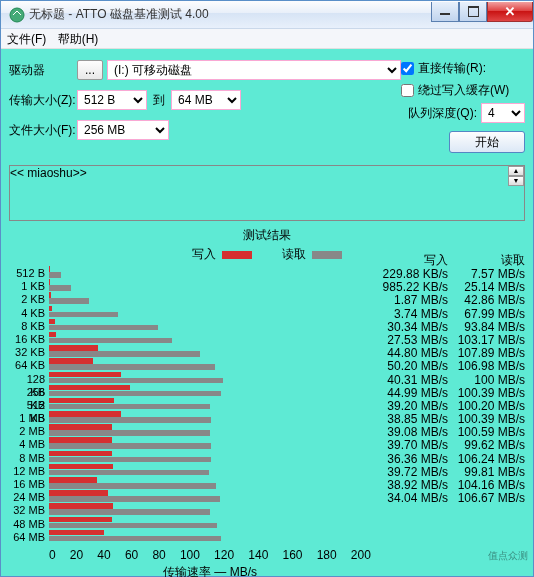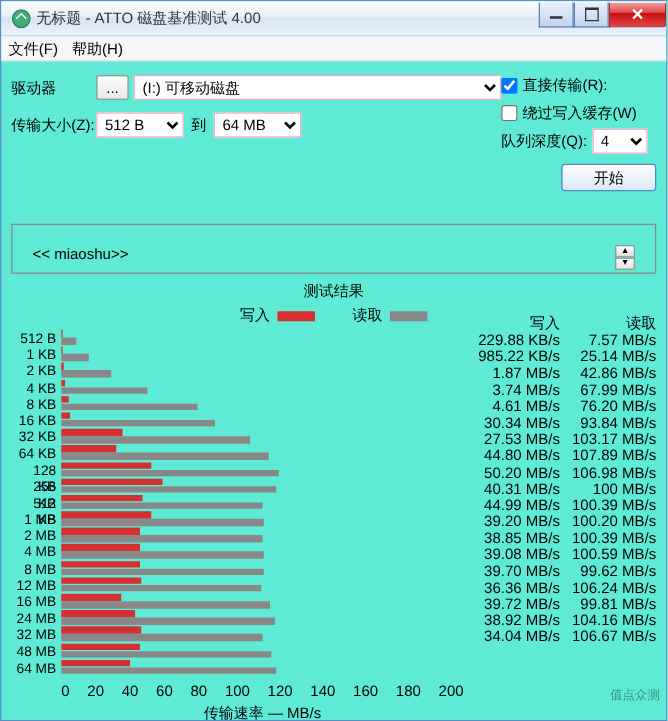--- a/index.html
+++ b/index.html
@@ -22,24 +22,24 @@
 .row{display:flex;align-items:center;height:26px;margin-bottom:4px}
 .lbl{width:68px}
 .dotbtn{width:26px;height:20px;border:1px solid #999;background:linear-gradient(#fdfdfd,#e8e8e8);border-radius:2px;display:flex;align-items:center;justify-content:center;margin-right:4px;cursor:pointer}
 select{height:20px;border:1px solid #f9a8d4;background:#fff;padding:0 2px}
 .sel-drive{flex:1}
 .sel-sm{width:70px}
 .sel-md{width:92px}
 .to{margin:0 6px}
 .chk{display:flex;align-items:center;height:22px}
 .chk input{margin-right:4px}
-.qdepth{display:flex;align-items:center;margin-top:2px}
+.qdepth{display:flex;align-items:center;justify-content:flex-end;margin-top:2px}
 .qdepth .lbl2{margin-right:4px}
 .startbtn{width:76px;height:22px;border:1px solid #5586c4;border-radius:3px;background:linear-gradient(#fdfdfe,#dce8f6);margin-top:8px;margin-left:auto;display:block;cursor:pointer}
-.descbox{border:1px solid #888;height:40px;padding:16px;margin-top:18px;position:relative;display:flex}
+.descbox{border:1px solid #888;height:56px;padding:0;margin-top:4px;position:relative;display:flex}
 .descbox .txt{flex:1}
 .descbox .spin{width:16px;display:flex;flex-direction:column}
 .descbox .spin div{height:10px;border:1px solid #999;background:linear-gradient(#fff,#ddd);font-size:7px;text-align:center;line-height:8px;cursor:pointer}
 .restitle{text-align:center;margin-top:6px;margin-bottom:2px}
 .legend{display:flex;justify-content:center;gap:30px;margin-bottom:2px}
 .legend div{display:flex;align-items:center;gap:6px}
 .lw{width:30px;height:8px;background:#d53030}
 .lr{width:30px;height:8px;background:#888}
 .chartwrap{display:flex;padding:0 8px}
 .ylabels{width:40px;text-align:right;padding-right:4px;padding-top:2px}
@@ -86,20 +86,24 @@
         <span class="lbl">驱动器</span>
         <div class="dotbtn">...</div>
         <select class="sel-drive"><option>(I:) 可移动磁盘</option></select>
       </div>
       <div class="row">
         <span class="lbl">传输大小(Z):</span>
         <select class="sel-sm"><option>512 B</option></select>
         <span class="to">到</span>
         <select class="sel-sm"><option>64 MB</option></select>
       </div>
+      <div class="row">
+        <span class="lbl">文件大小(F):</span>
+        <select class="sel-md"><option>256 MB</option></select>
+      </div>
     </div>
     <div class="right">
       <label class="chk">
           <input type="checkbox" checked="" style="">
           <span>直接传输(R):</span>
         </label>
       <label class="chk">
           <input type="checkbox" style="">
           <span>绕过写入缓存(W)</span>
         </label>
@@ -258,24 +262,20 @@
           </div>
           <div class="vrow">
             <div>1.87 MB/s</div>
             <div>42.86 MB/s</div>
           </div>
           <div class="vrow">
             <div>3.74 MB/s</div>
             <div>67.99 MB/s</div>
           </div>
           <div class="vrow">
-            <div>4.61 MB/s</div>
-            <div>76.20 MB/s</div>
-          </div>
-          <div class="vrow">
             <div>30.34 MB/s</div>
             <div>93.84 MB/s</div>
           </div>
           <div class="vrow">
             <div>27.53 MB/s</div>
             <div>103.17 MB/s</div>
           </div>
           <div class="vrow">
             <div>44.80 MB/s</div>
             <div>107.89 MB/s</div>

